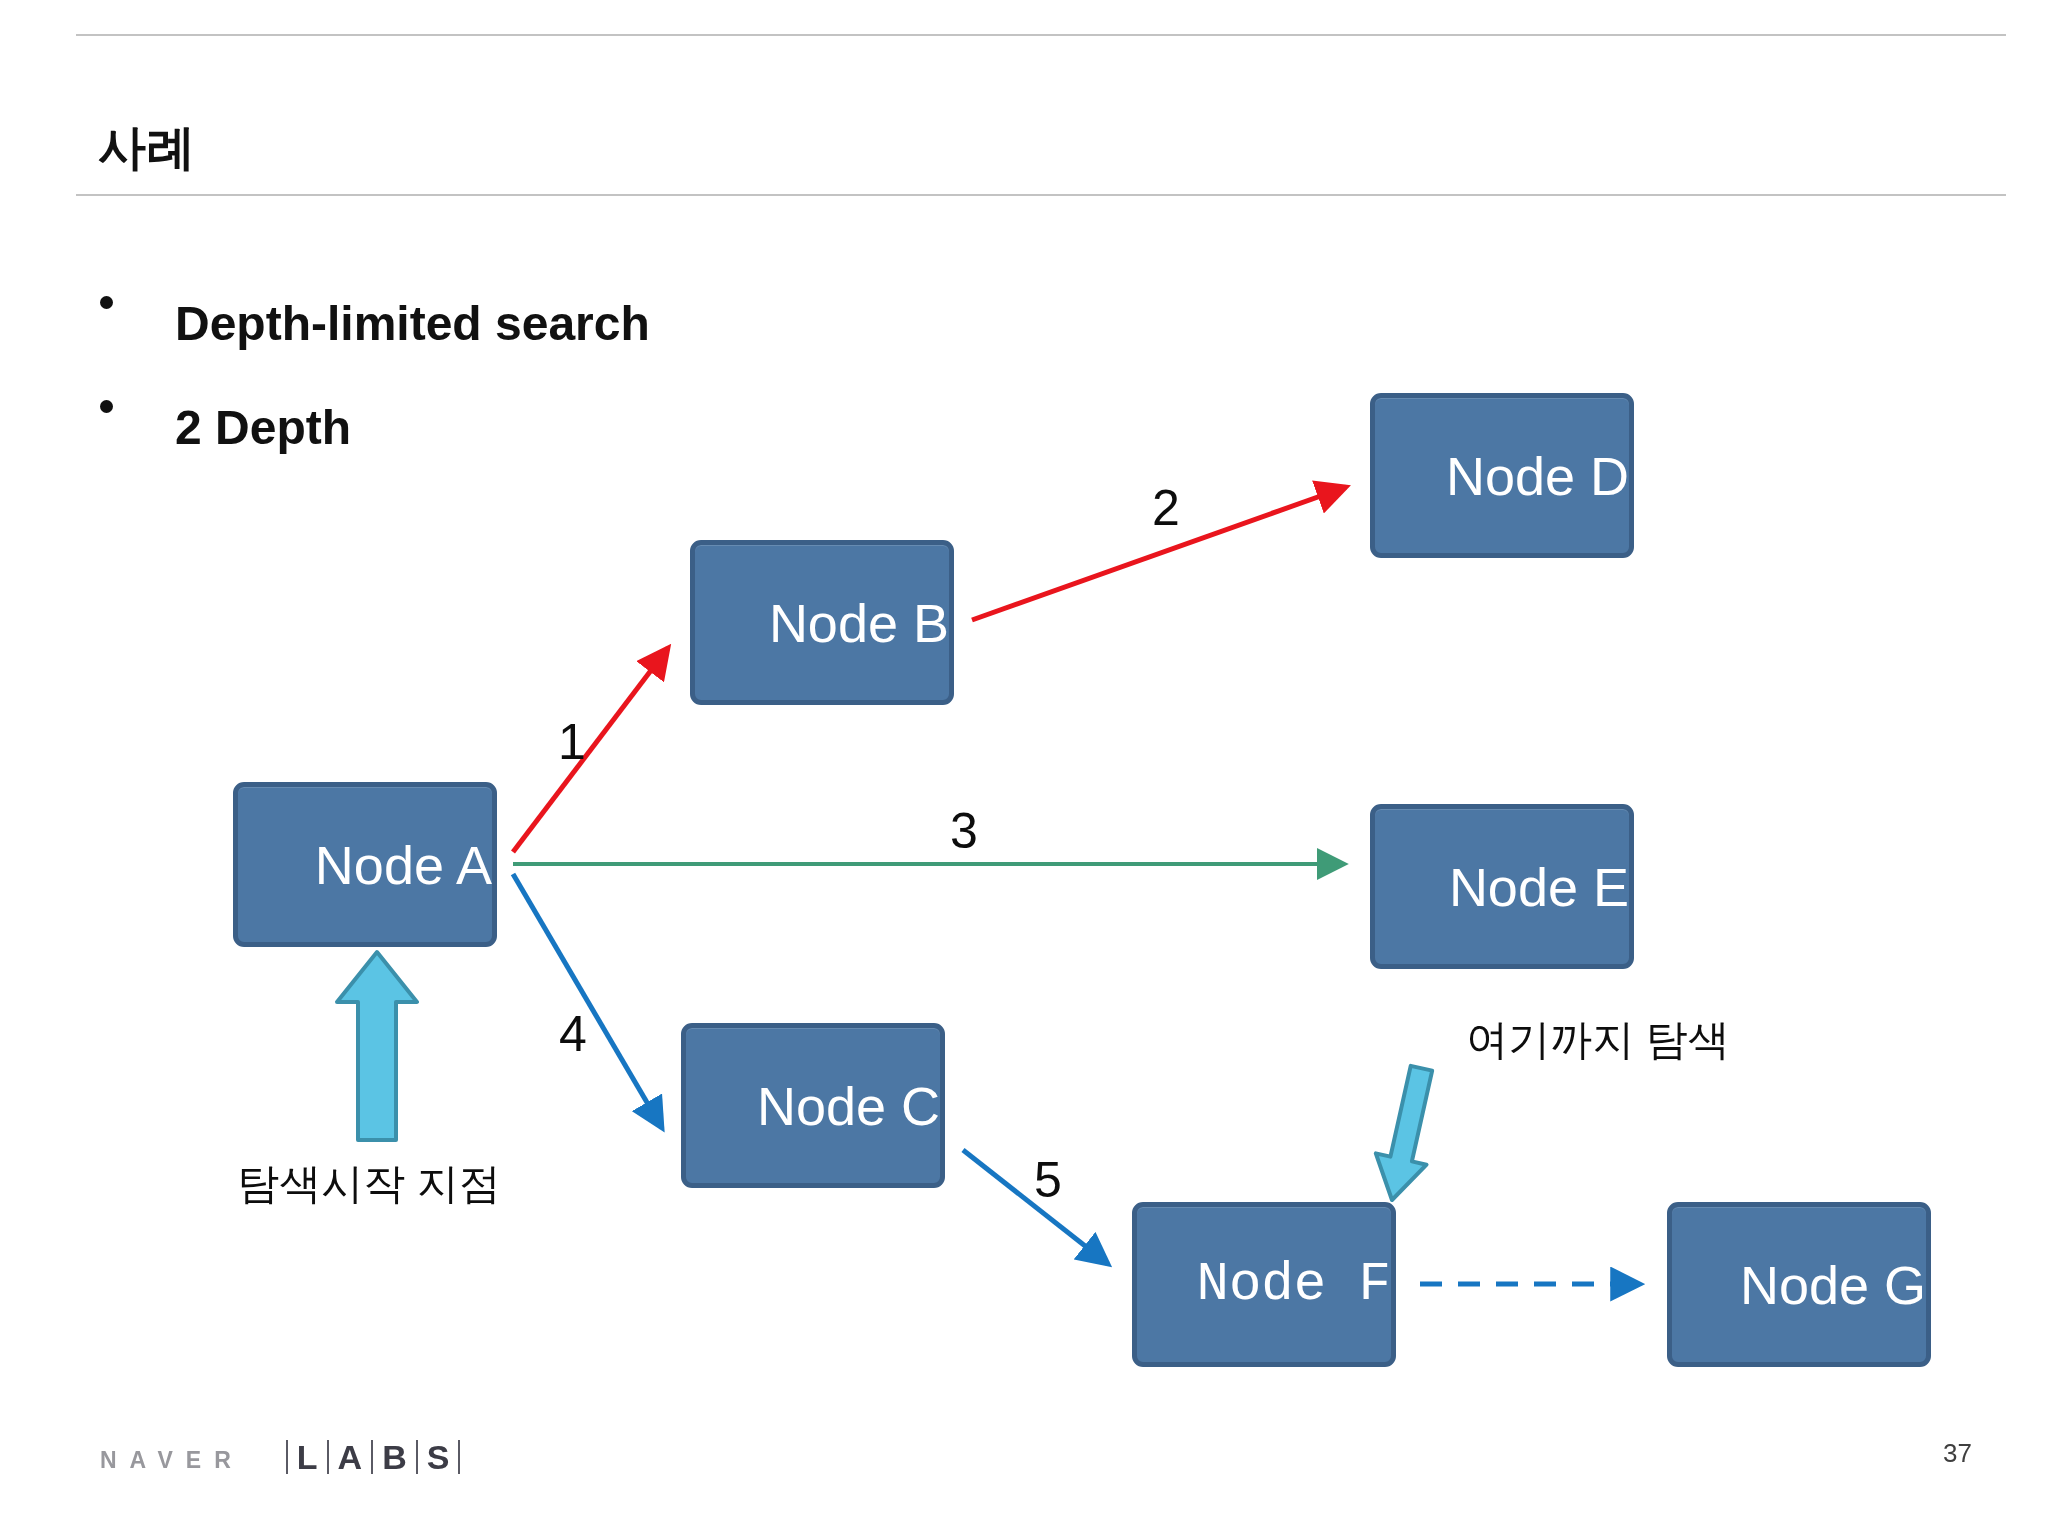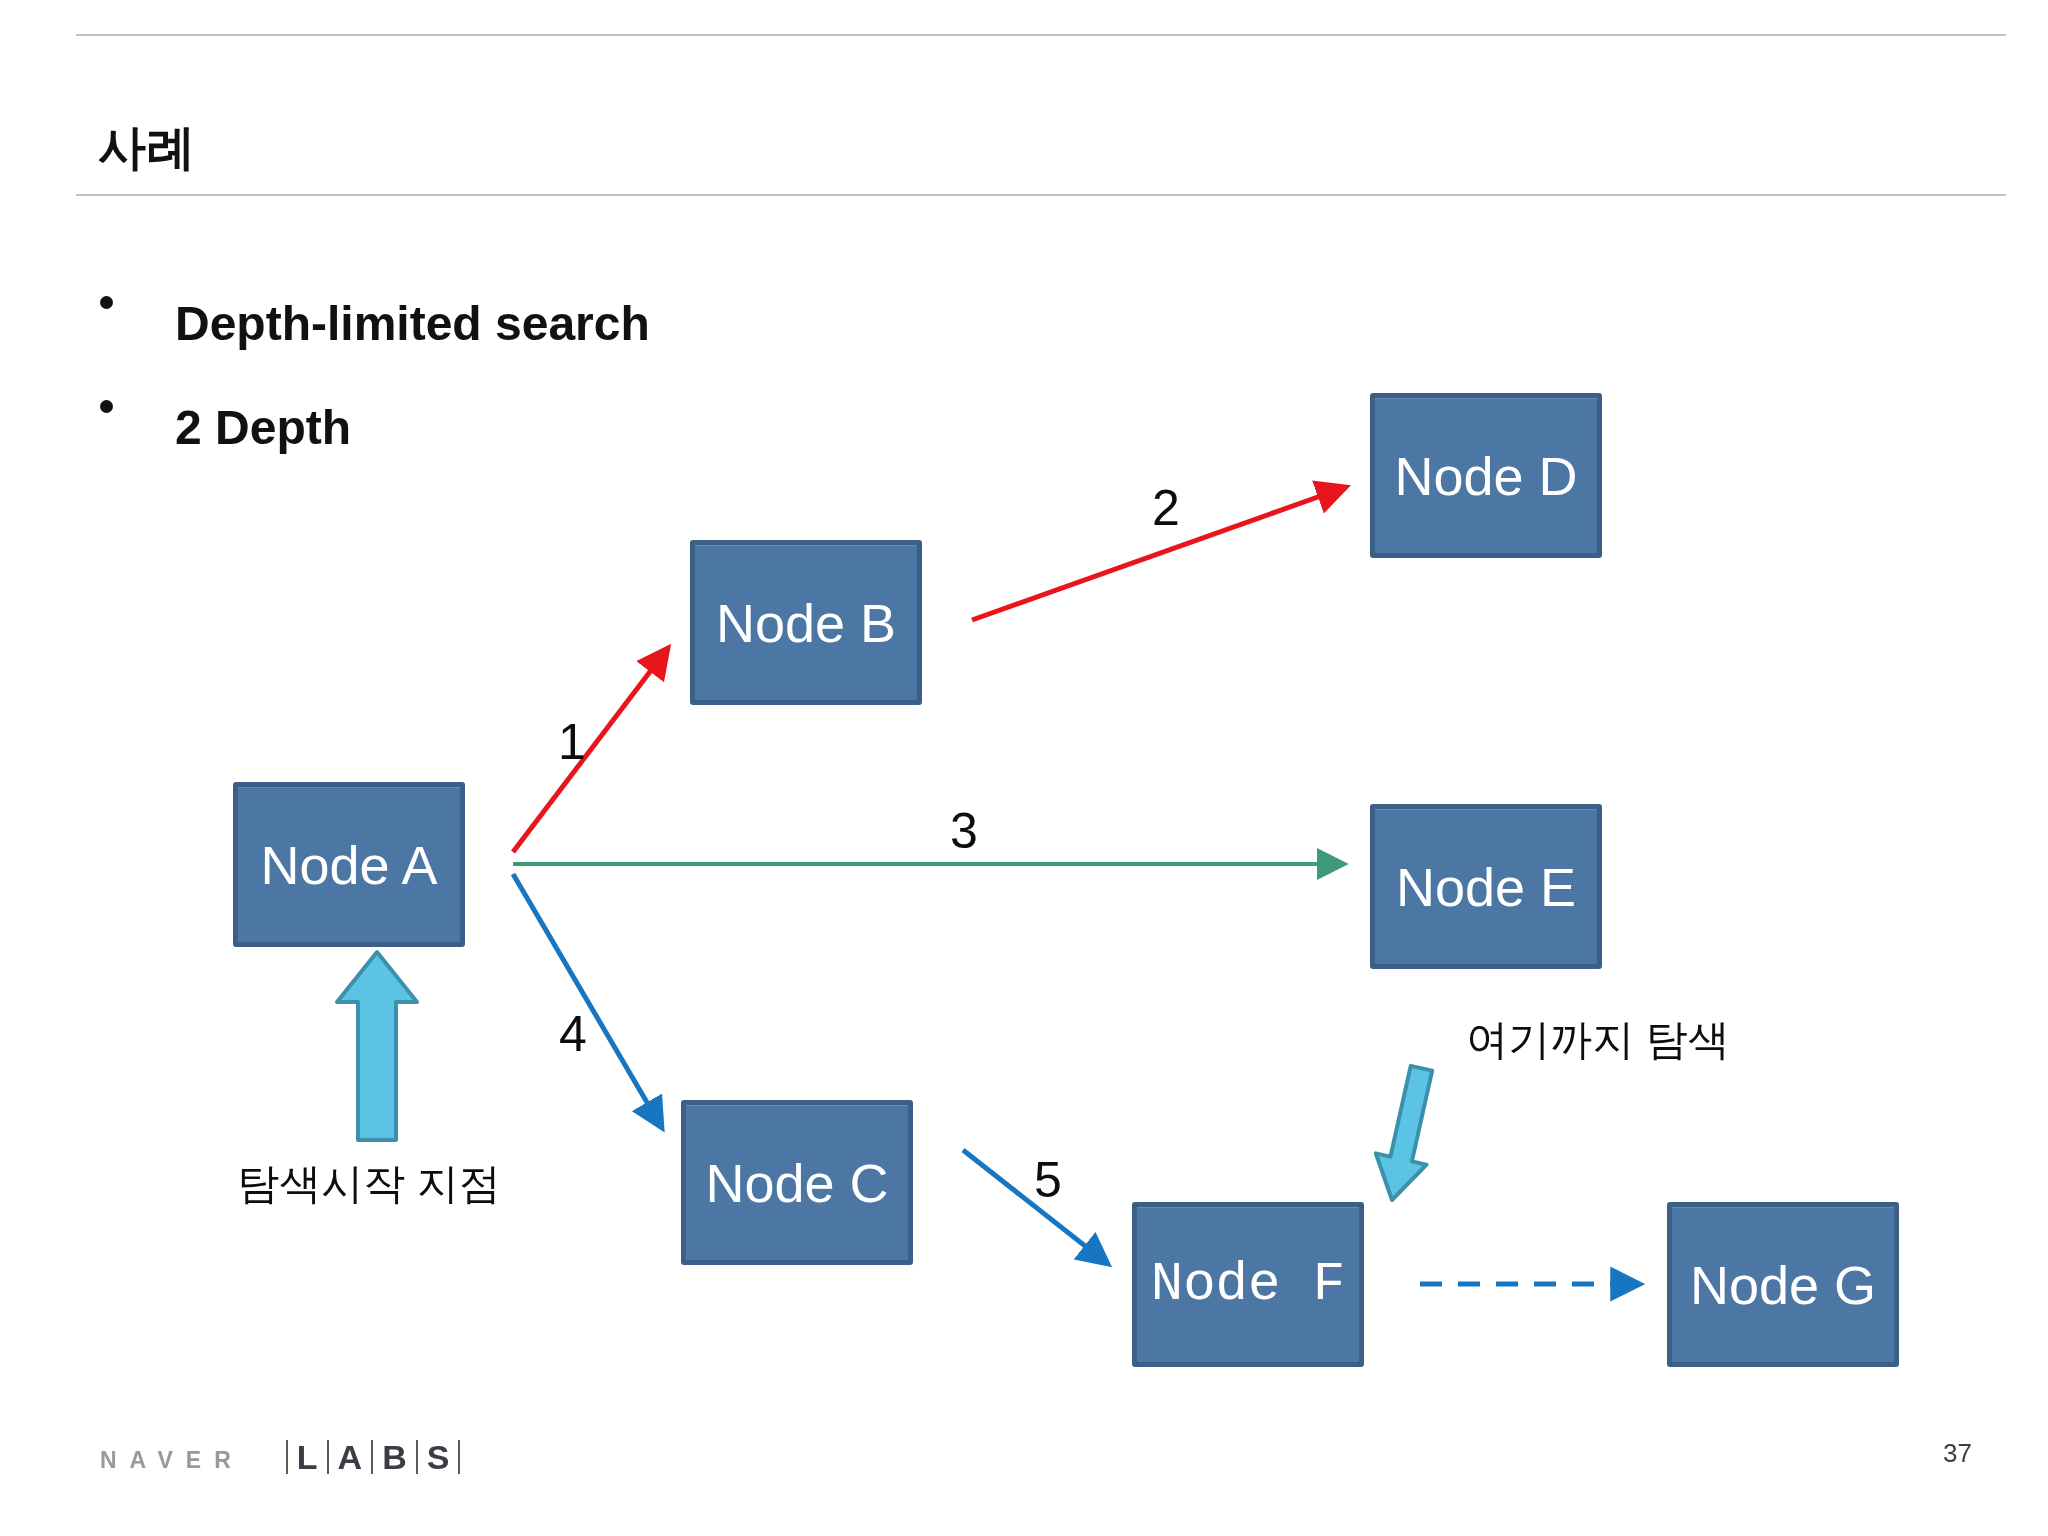--- a/index.html
+++ b/index.html
@@ -15,29 +15,29 @@
     letter-spacing:1px;
   }
   .bullets{position:absolute;left:100px;top:296px;}
   .bullet-item{display:flex;height:76px;margin-bottom:28px;}
   .bullet-dot{width:13px;height:13px;border-radius:50%;background:var(--text,#111);flex:0 0 auto;}
   .bullet-label{margin-left:62px;font-size:48px;font-weight:bold;color:var(--text,#111);}
   
   .diagram{position:absolute;left:0;top:0;width:2048px;height:1536px;}
   svg.wires{position:absolute;left:0;top:0;}
   .node{
-    position:absolute;width:232px;height:165px;box-sizing:border-box;
+    position:absolute;width:264px;height:165px;box-sizing:border-box;
     background:var(--node-fill,#4C77A4);border:5px solid var(--node-border,#3B5F87);
-    border-radius:3px;display:flex;align-items:center;justify-content:center;
+    border-radius:11px;display:flex;align-items:center;justify-content:flex-end;
     color:var(--node-text,#fff);font-size:54px;font-weight:400;
     box-shadow:inset 0 1px 0 rgba(255,255,255,.15);
   }
   .node-a{left:233px;top:782px;}
   .node-b{left:690px;top:540px;}
-  .node-c{left:681px;top:1100px;}
+  .node-c{left:681px;top:1023px;}
   .node-d{left:1370px;top:393px;}
   .node-e{left:1370px;top:804px;}
   .node-f{left:1132px;top:1202px;font-family:Liberation Mono, monospace;}
   .node-g{left:1667px;top:1202px;}
   .edge-label{
     position:absolute;transform:translate(-50%,-50%);font-size:50px;color:#0d0d0d;
   }
   .lbl-1{left:572px;top:742px;}
   .lbl-2{left:1166px;top:508px;}
   .lbl-3{left:964px;top:831px;}

